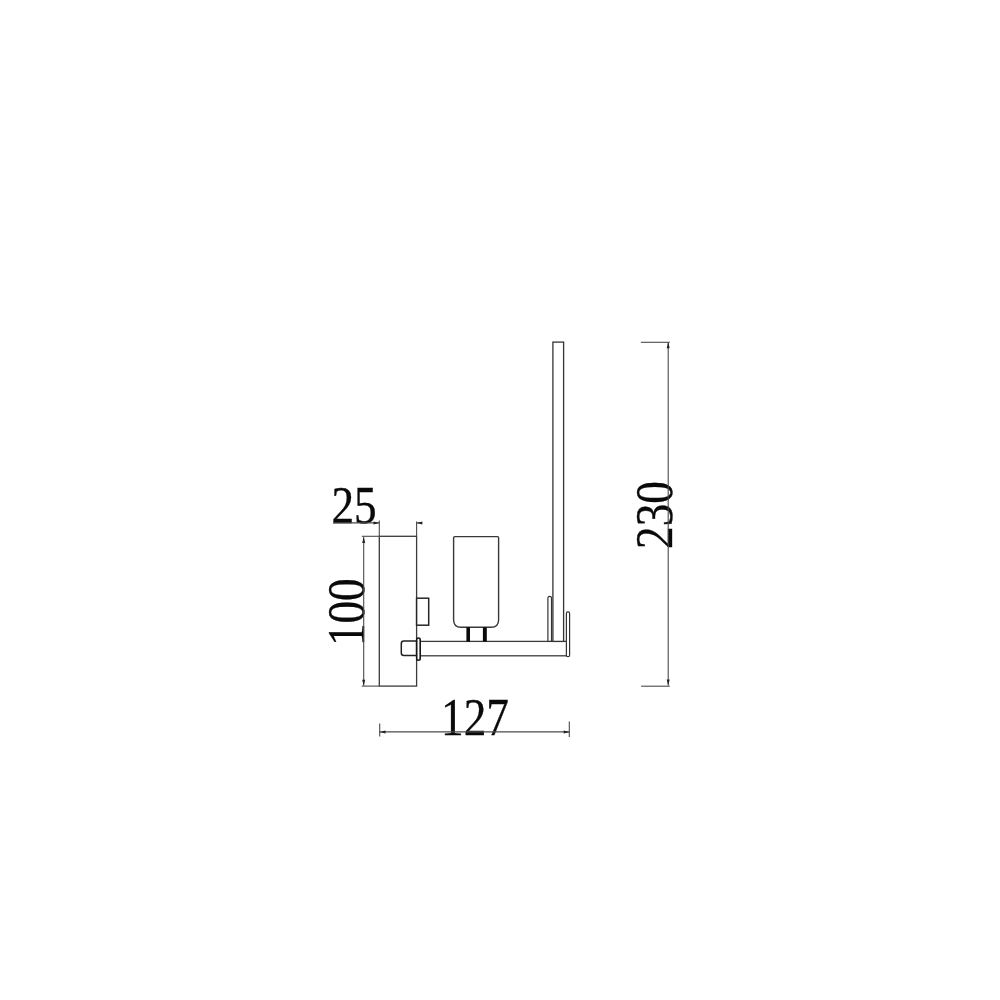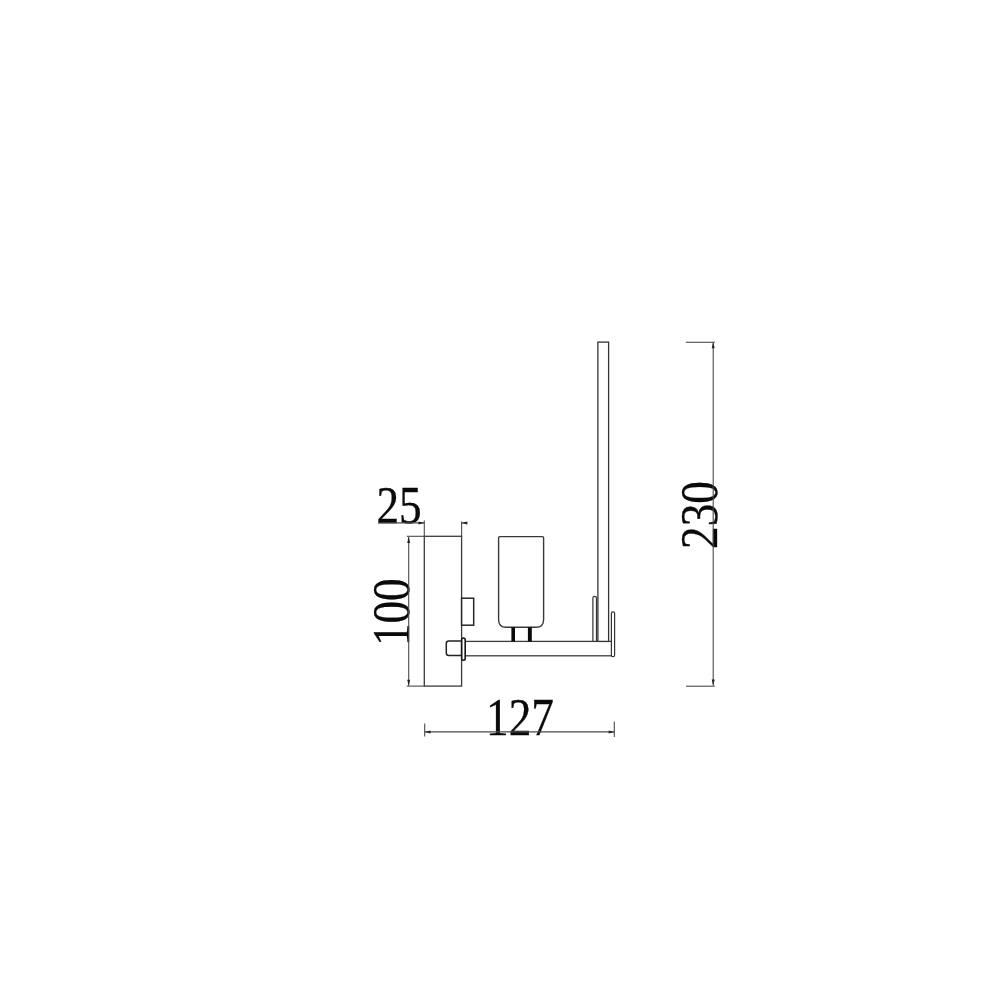--- a/index.html
+++ b/index.html
@@ -1,16 +1,16 @@
 <!DOCTYPE html>
 <html><head>
 <meta charset="utf-8">
 <style>
   html,body{margin:0;padding:0;background:#ffffff;}
-  .page{width:913px;height:1000px;position:relative;background:#b91c1c;overflow:hidden;margin-left:45px;}
+  .page{width:913px;height:1000px;position:relative;background:#b91c1c;overflow:hidden;}
   text{font-family:"Liberation Serif", serif;fill:#0a0a0a;stroke:#0a0a0a;stroke-width:0.35;}
 </style>
 </head>
 <body>
 <div class="page">
 <svg width="1000" height="1000" viewBox="0 0 1000 1000" xmlns="http://www.w3.org/2000/svg">
 
   <rect x="0" y="0" width="1000" height="1000" fill="#ffffff"></rect>
 
   <rect x="379.3" y="536.3" width="37.3" height="149.8" fill="#ffffff" stroke="#3a3a3a" stroke-width="1.3"></rect>

